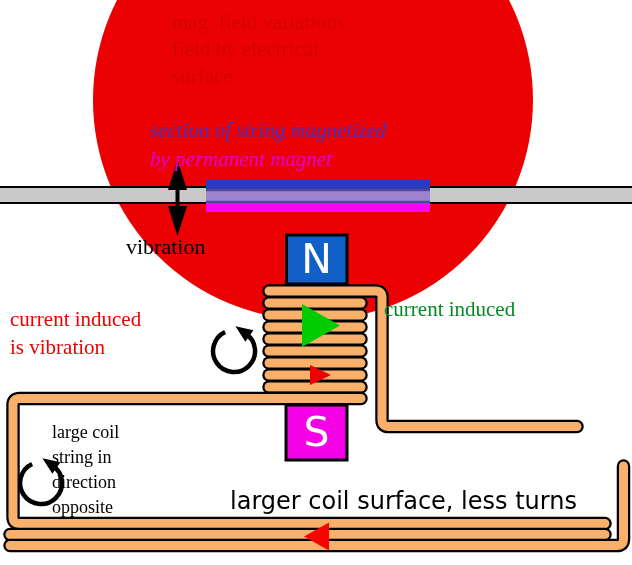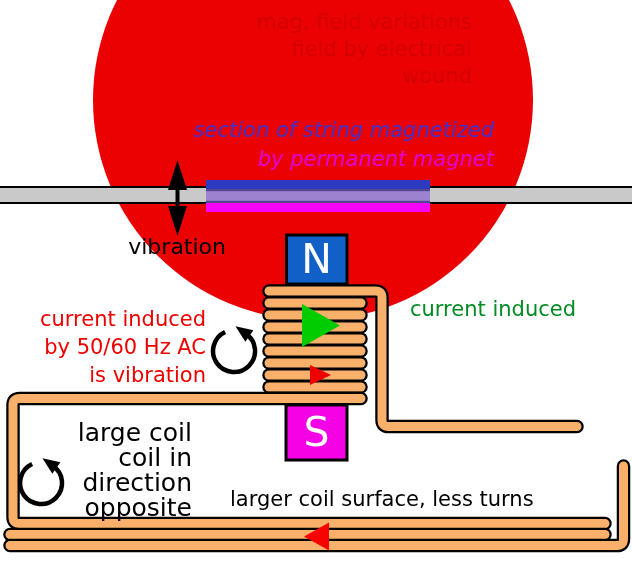--- a/index.html
+++ b/index.html
@@ -28,29 +28,29 @@
   .rot{stroke:var(--ink);stroke-width:4.5;fill:none;}
   .rot-head{fill:var(--ink);}
   .wo{fill:none;stroke:var(--ink);stroke-width:13.5;stroke-linecap:round;stroke-linejoin:round;}
   .wc{fill:none;stroke:var(--coil-orange);stroke-width:9;stroke-linecap:round;stroke-linejoin:round;}
   .magnet-n{fill:var(--magnet-n-blue);stroke:var(--ink);stroke-width:3;}
   .magnet-s{fill:var(--magnet-s-magenta);stroke:var(--ink);stroke-width:3;}
   .tri-green{fill:var(--arrow-green);}
   .tri-red{fill:var(--arrow-red);}
   .tri-bigred{fill:var(--big-arrow-red);}
   .lbl{position:absolute;white-space:nowrap;}
-  .center{text-align:right;}
+  .center{text-align:left;font-family:Liberation Serif, serif;}
   .field-lbl{left:172px;top:9px;width:300px;font-size:21px;line-height:27px;color:var(--field-text-red);}
   .mag-lbl1{left:150px;top:118px;width:344px;font-size:21px;font-style:italic;color:var(--magnetized-blue);}
   .mag-lbl2{left:150px;top:147px;width:344px;font-size:21px;font-style:italic;color:var(--magnetized-magenta);}
   .vib-lbl{left:126px;top:234px;width:100px;font-size:22px;color:var(--ink);}
   .hum-lbl{left:10px;top:305px;width:196px;font-size:21px;line-height:28px;color:var(--label-red);}
   .str-lbl{left:384px;top:296px;width:192px;font-size:21px;line-height:27px;color:var(--label-green);}
-  .lc-lbl{left:52px;top:420px;width:140px;font-size:25px;line-height:25px;color:var(--ink);}
-  .surf-lbl{left:230px;top:487px;font-size:21px;color:var(--ink);}
+  .lc-lbl{left:52px;top:420px;width:140px;font-size:18px;line-height:25px;color:var(--ink);}
+  .surf-lbl{left:230px;top:487px;font-size:24px;color:var(--ink);}
   .magnet-letter{position:absolute;color:#ffffff;font-size:41px;text-align:center;}
   .n-letter{left:286px;top:235px;width:61px;height:49px;line-height:49px;}
   .s-letter{left:286px;top:405px;width:61px;height:55px;line-height:55px;}
 </style>
 </head>
 <body>
 
 <div id="canvas">
 
   <svg id="art" width="632" height="565" viewBox="0 0 632 565">
@@ -127,42 +127,41 @@
     </g>
 
     <polygon class="tri-green" points="302,304 302,347 340,325.5"></polygon>
     <polygon class="tri-red" points="310,365 310,385 331,375"></polygon>
     <polygon class="tri-bigred" points="304,536.5 329,522.5 329,550.5"></polygon>
   </svg>
 
   <div class="lbl field-lbl center">
     <div>mag. field variations</div>
     <div>field by electrical</div>
-    <div>wound</div>
+    <div>surface</div>
   </div>
 
   <div class="lbl mag-lbl2 center">by permanent magnet</div>
   <div class="lbl mag-lbl1 center">section of string magnetized</div>
 
   <div class="lbl vib-lbl center">vibration</div>
 
   <div class="magnet-letter n-letter">N</div>
   <div class="magnet-letter s-letter">S</div>
 
   <div class="lbl hum-lbl center">
     <div>current induced</div>
-    <div>by 50/60 Hz AC</div>
     <div>is vibration</div>
   </div>
 
   <div class="lbl str-lbl center">
     <div>current induced</div>
   </div>
 
   <div class="lbl lc-lbl center">
     <div>large coil</div>
-    <div>coil in</div>
+    <div>string in</div>
     <div>direction</div>
     <div>opposite</div>
   </div>
 
   <div class="lbl surf-lbl">larger coil surface, less turns</div>
 </div>
 
 </body></html>

